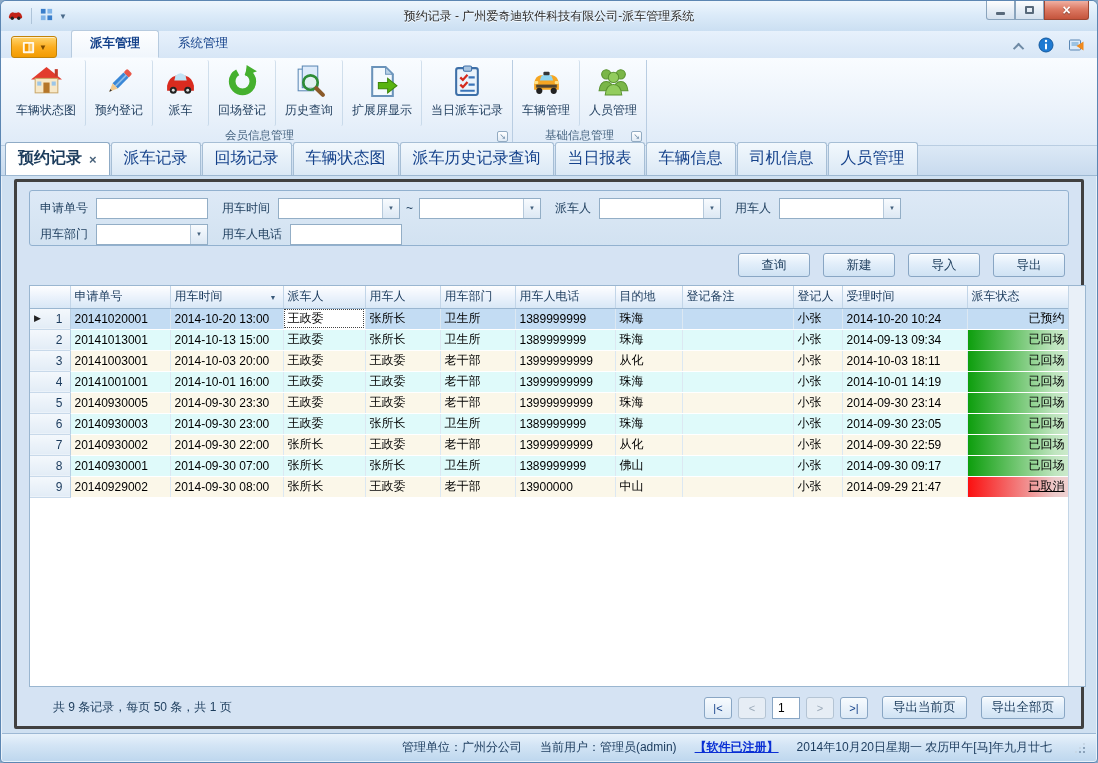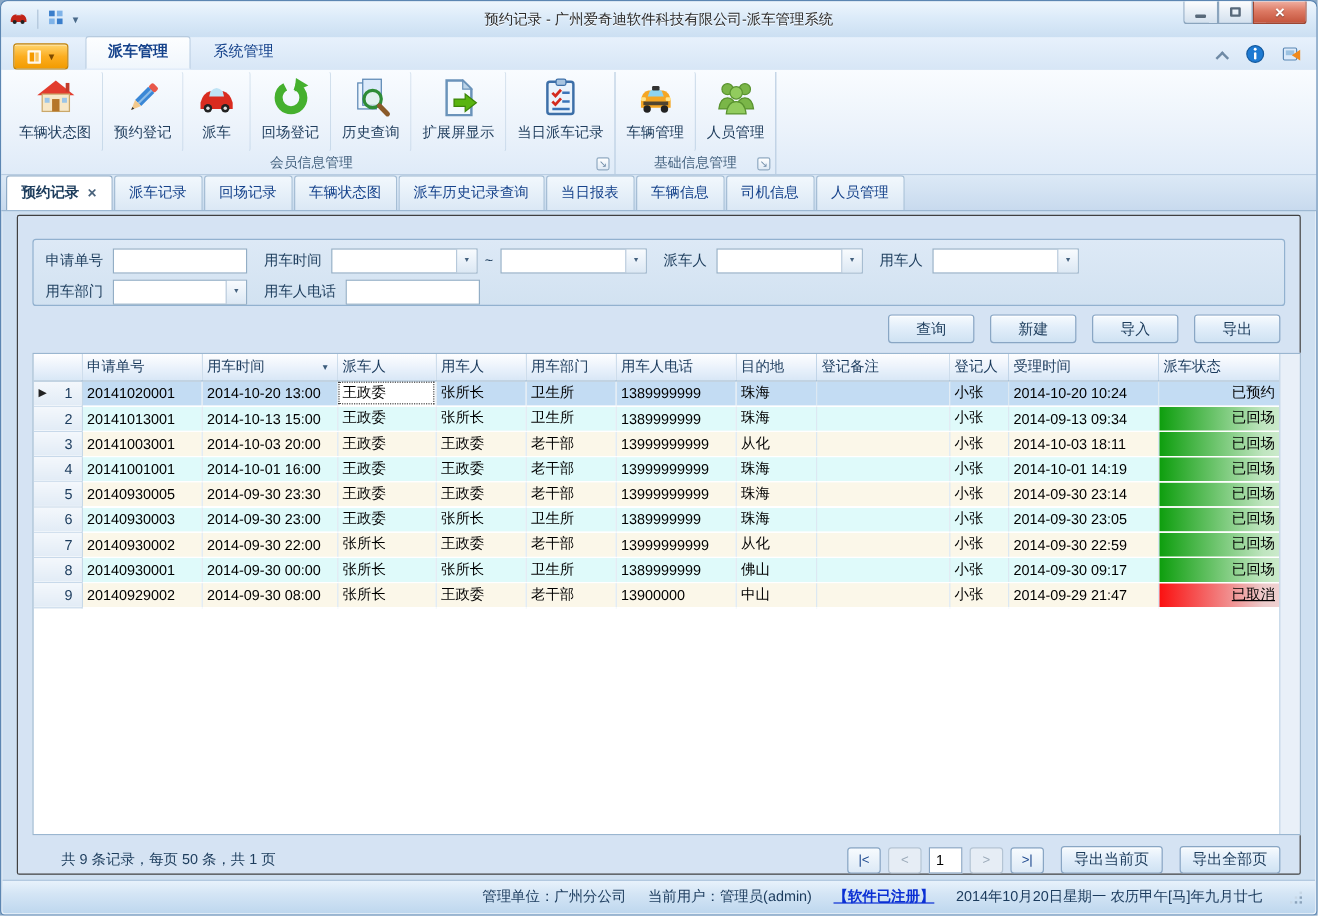--- a/index.html
+++ b/index.html
@@ -39,28 +39,28 @@
   .rgroup .btnrow { display:flex; flex:1; }
   .rbtn { display:flex; flex-direction:column; align-items:center; justify-content:flex-start; padding:5px 9px 2px; min-width:56px; border-right:1px solid rgba(165,190,214,.45); border-radius:2px; }
   .rbtn:last-child { border-right:none; }
   .rbtn svg { width:33px; height:33px; }
   .rbtn .lbl { margin-top:4px; color:#1e3c5c; font-size:12px; white-space:nowrap; }
   .gcap { height:19px; display:flex; align-items:center; justify-content:center; position:relative; color:#44627f; font-size:11.5px; }
   .gcap .launcher { position:absolute; right:4px; bottom:3px; width:11px; height:11px; border:1px solid #92abc2; border-radius:2px; font-size:8px; line-height:9px; text-align:center; color:#6d8aa6; background:linear-gradient(#fff,#dfeaf5); }
 
   
   .doctabs { height:30px; background:linear-gradient(#dcE9f6,#c8daee); display:flex; align-items:flex-end; padding:3px 4px 0 4px; border-bottom:1px solid #9db8d2; }
-  .doctab { display:flex; align-items:center; gap:7px; padding:5px 12px 6px; margin-right:1px; color:#15428b; font-size:12px;
+  .doctab { display:flex; align-items:center; gap:7px; padding:5px 12px 6px; margin-right:1px; color:#15428b; font-size:16px;
     background:linear-gradient(#f2f8fd,#dbe8f5); border:1px solid #a6bed5; border-bottom:none; border-radius:3px 3px 0 0; }
   .doctab.active { background:#fff; color:#1c3c5c; font-weight:bold; border-color:#8fabc6; position:relative; z-index:2; }
   .tabclose { color:#5b7priv390; }
   .tabclose::before { content:"×"; color:#4a637c; font-weight:bold; font-size:13px; line-height:10px; }
 
   
-  .content { margin:3px 13px 0; height:550px; background:#d5e3f3; border:1px solid #404040; border-radius:2px; padding:19px 6px 0 6px; position:relative; }
+  .content { margin:3px 13px 0; height:550px; background:#d5e3f3; border:3px solid #404040; border-radius:2px; padding:8px 6px 0 6px; position:relative; }
 
   .filterbox { margin:0 6px; height:56px; border:1px solid #92b1cf; border-radius:3px; background:linear-gradient(#dde9f6,#d2e2f1); padding:6px 10px; }
   .frow { display:flex; align-items:center; height:22px; margin-bottom:4px; }
   .flabel { color:#1c3c5c; margin-right:8px; white-space:nowrap; }
   .tilde { margin:0 6px; color:#1c3c5c; }
   .tbox { width:112px; height:21px; background:#fff; border:1px solid #93aec6; }
   .combo { width:122px; height:21px; background:#fff; border:1px solid #93aec6; display:flex; }
   .combo .field { flex:1; }
   .combo .arrow-btn { width:17px; border-left:1px solid #b6c9db; background:linear-gradient(#f8fbfe,#dce8f4); display:flex; align-items:center; justify-content:center; }
   .combo .arrow-btn::before { content:"▼"; font-size:6px; color:#44617e; }
@@ -500,21 +500,21 @@
               <td></td>
               <td>小张</td>
               <td>2014-09-30 22:59</td>
               <td class="statuscell">
                 <div class="statusbar-cell st-returned">已回场</div>
               </td>
             </tr>
             <tr class="cyan">
               <td class="ind">8</td>
               <td>20140930001</td>
-              <td>2014-09-30 00:00</td>
+              <td>2014-09-30 07:00</td>
               <td>张所长</td>
               <td>张所长</td>
               <td>卫生所</td>
               <td>1389999999</td>
               <td>佛山</td>
               <td></td>
               <td>小张</td>
               <td>2014-09-30 09:17</td>
               <td class="statuscell">
                 <div class="statusbar-cell st-returned">已回场</div>

